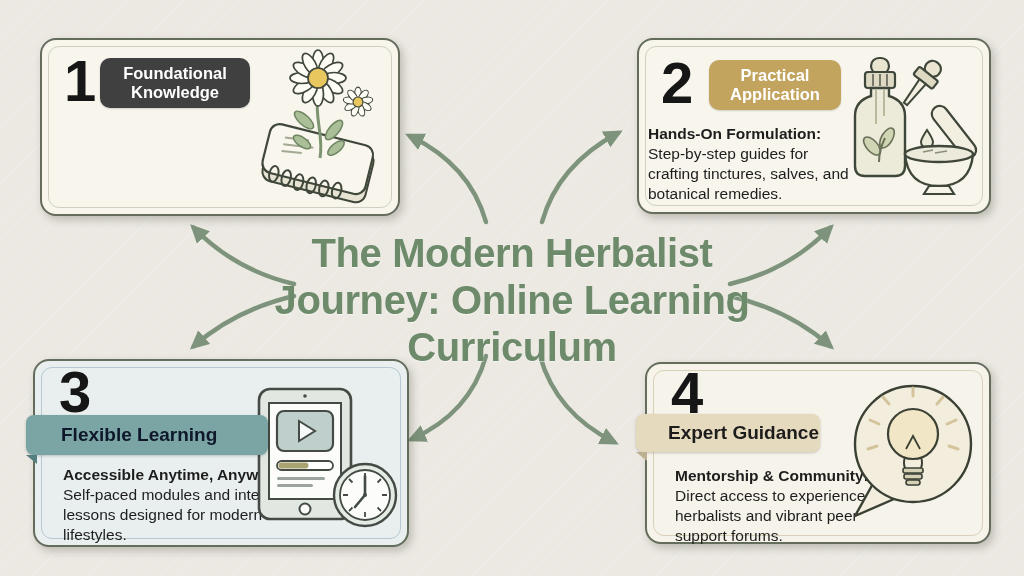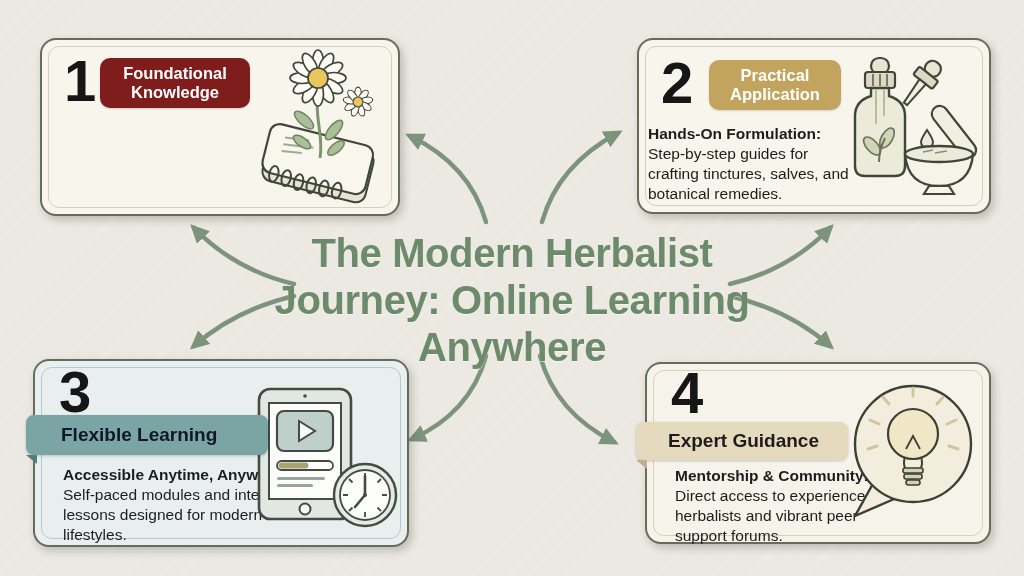--- a/index.html
+++ b/index.html
@@ -56,21 +56,21 @@
     position:absolute;border-radius:8px;font-weight:700;font-size:19px;color:#fff;
     display:flex;align-items:center;box-shadow:0 1px 3px rgba(0,0,0,.2);
     padding-left:32px;box-sizing:border-box;z-index:2;
   }
   .ribbon .fold{
     position:absolute;left:0;top:100%;width:0;height:0;
     border-left:11px solid transparent;
   }
   .card3 .ribbon{left:-9px;top:54px;width:242px;height:40px;}
   .card3 .fold{border-top:9px solid #557f7e;}
-  .card4 .ribbon{left:-11px;top:58px;width:212px;height:38px;}
+  .card4 .ribbon{left:-11px;top:50px;width:184px;height:38px;}
   .card4 .fold{border-top:9px solid #bdb092;}
   .card-text{position:absolute;color:#1d1d1d;}
   .card-text .heading{font-weight:700;font-size:15.5px;line-height:1.3;}
   .card-text .body{font-size:15.5px;line-height:1.3;}
   .card1 .card-text{left:20px;top:82px;width:200px;}
   .card2 .card-text{left:9px;top:84px;width:215px;}
   .card3 .card-text{left:28px;top:104px;width:255px;}
   .card4 .card-text{left:28px;top:102px;width:238px;}
   .icon-box{position:absolute;}
   .card1 .icon-box{right:4px;top:4px;}
@@ -95,26 +95,26 @@
     <path d="M730,284 Q789,270 830,228" marker-end="url(#ah)"></path>
     <path d="M730,296 Q789,310 830,346" marker-end="url(#ah)"></path>
     <path d="M486,356 Q470,413 412,439" marker-end="url(#ah)"></path>
     <path d="M540,356 Q556,413 614,442" marker-end="url(#ah)"></path>
   </g>
 </svg>
 
 <div class="center-title" style="color: rgb(109, 138, 107);">
   <div>The Modern Herbalist</div>
   <div>Journey: Online Learning</div>
-  <div>Anywhere</div>
+  <div>Curriculum</div>
 </div>
 
 <div class="card card1">
   <div class="card-number">1</div>
-  <div class="badge" style="background-color: #7f1d1d; color: rgb(255, 255, 255);">Foundational Knowledge</div>
+  <div class="badge" style="background-color: #404040; color: rgb(255, 255, 255);">Foundational Knowledge</div>
   <div class="icon-box">
     <svg width="152" height="164" viewBox="0 0 152 164">
       <g transform="rotate(14 75 118)">
         <rect x="24" y="96" width="106" height="52" rx="10" fill="#e6e3d2" stroke="#3f463a" stroke-width="2"></rect>
         <rect x="22" y="90" width="106" height="50" rx="10" fill="#f9f7ed" stroke="#3f463a" stroke-width="2.2"></rect>
         <path d="M38,102 l24,-3 M38,109 l30,-4 M38,116 l20,-3" stroke="#a3a893" stroke-width="2" fill="none"></path>
         <g fill="none" stroke="#3f463a" stroke-width="2">
           <ellipse cx="36" cy="140" rx="4.5" ry="8"></ellipse>
           <ellipse cx="49" cy="141" rx="4.5" ry="8"></ellipse>
           <ellipse cx="62" cy="142" rx="4.5" ry="8"></ellipse>

